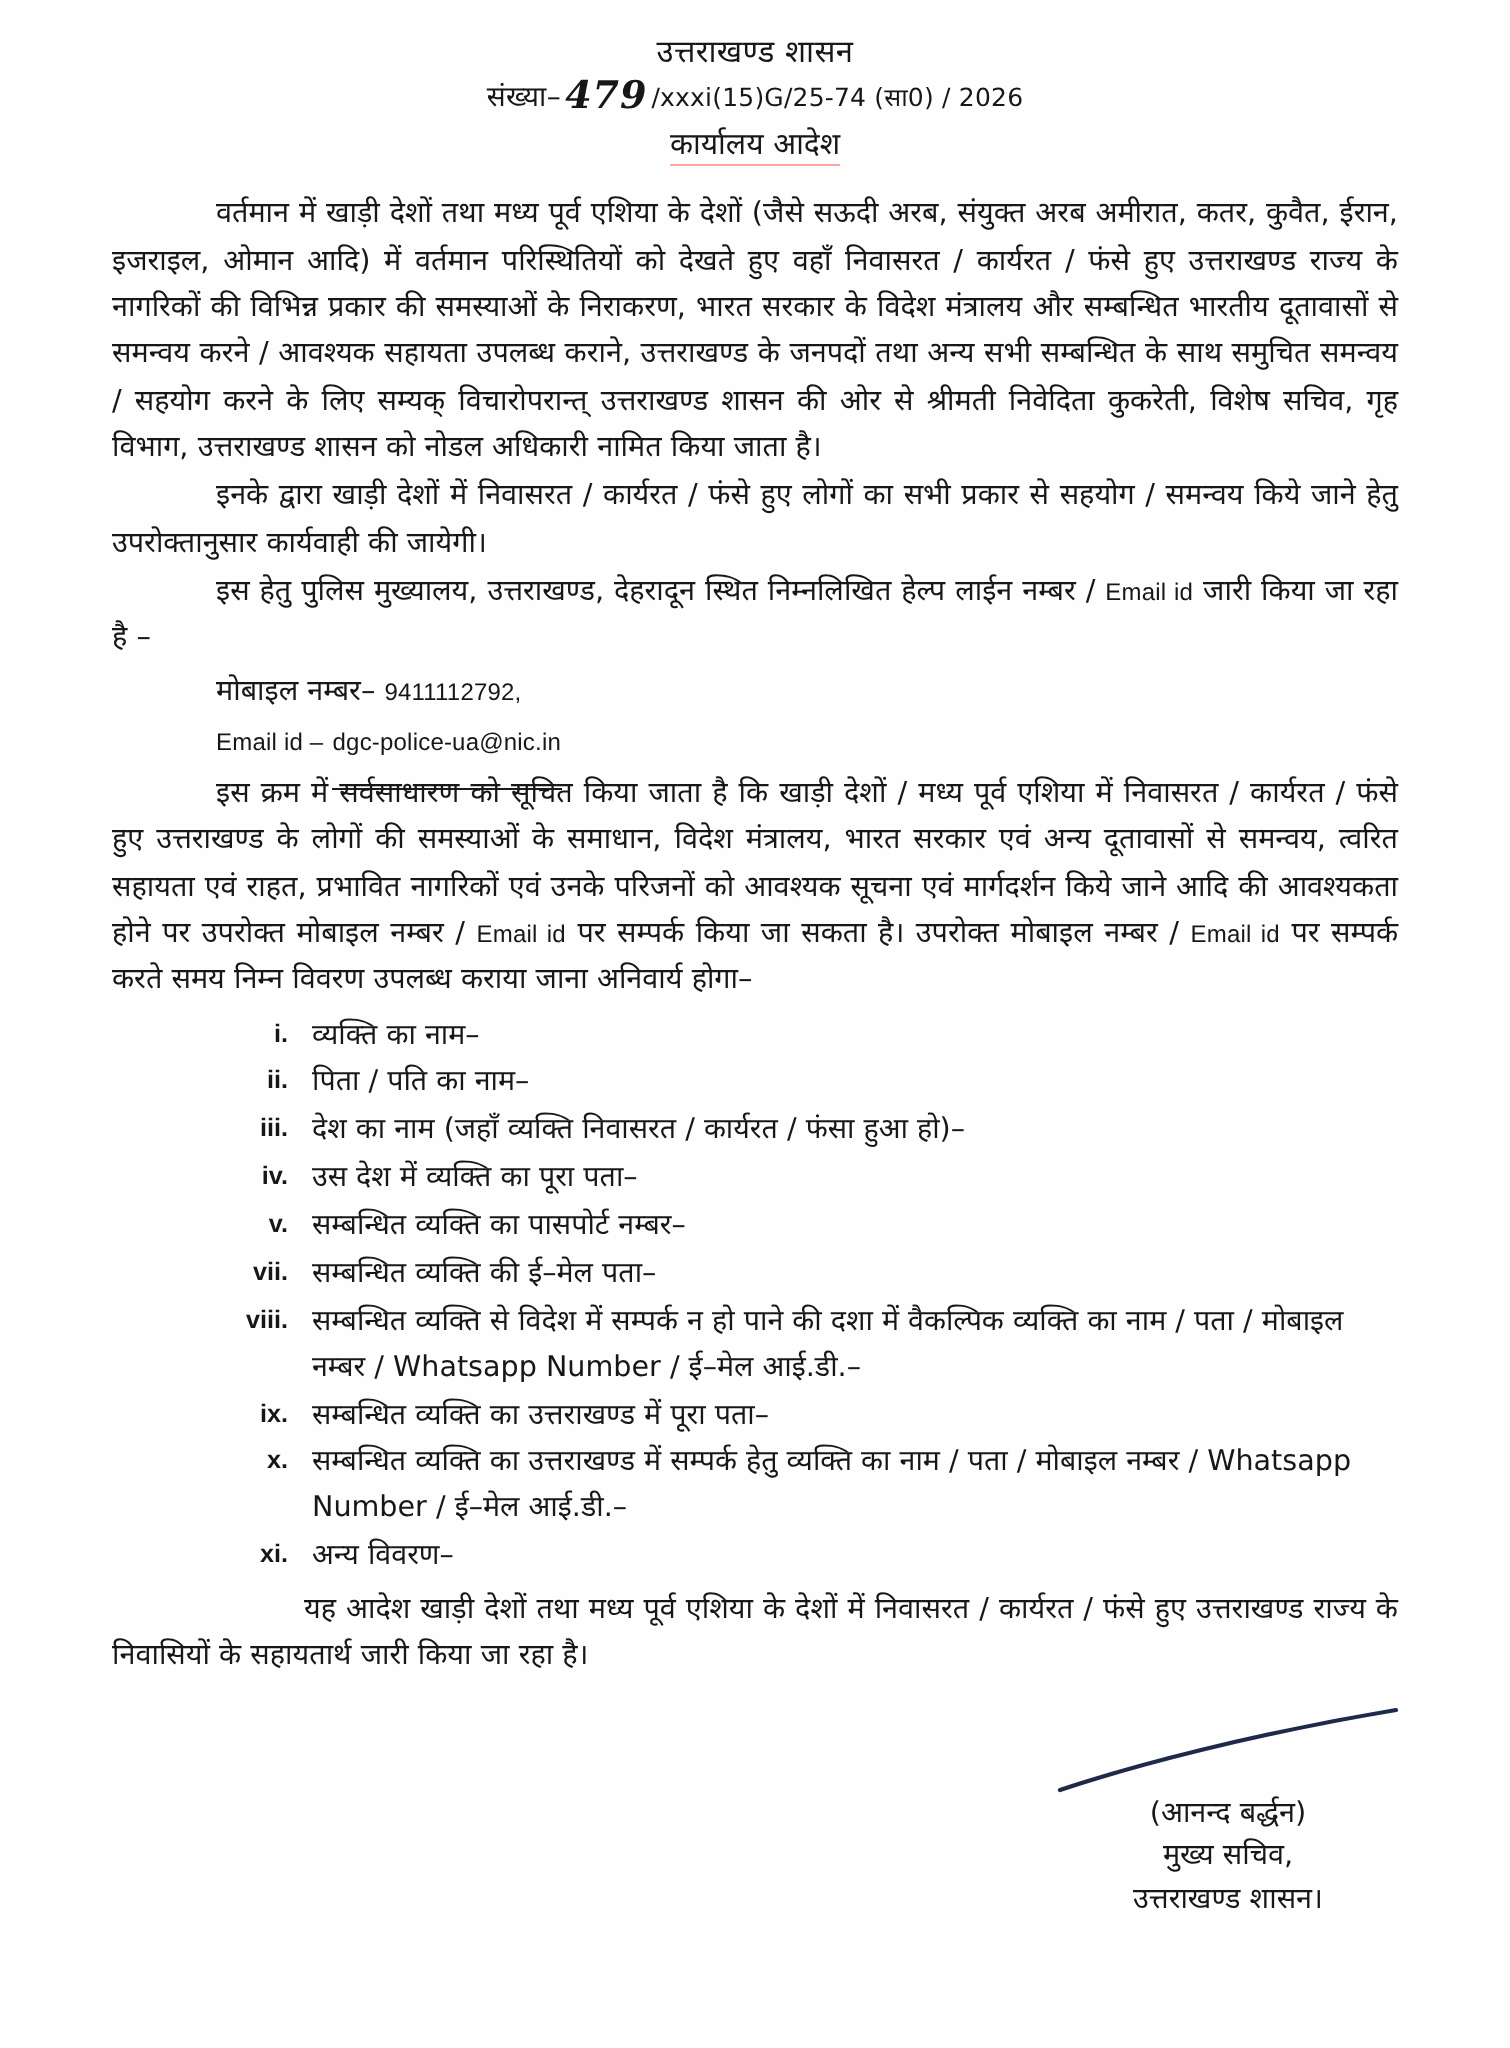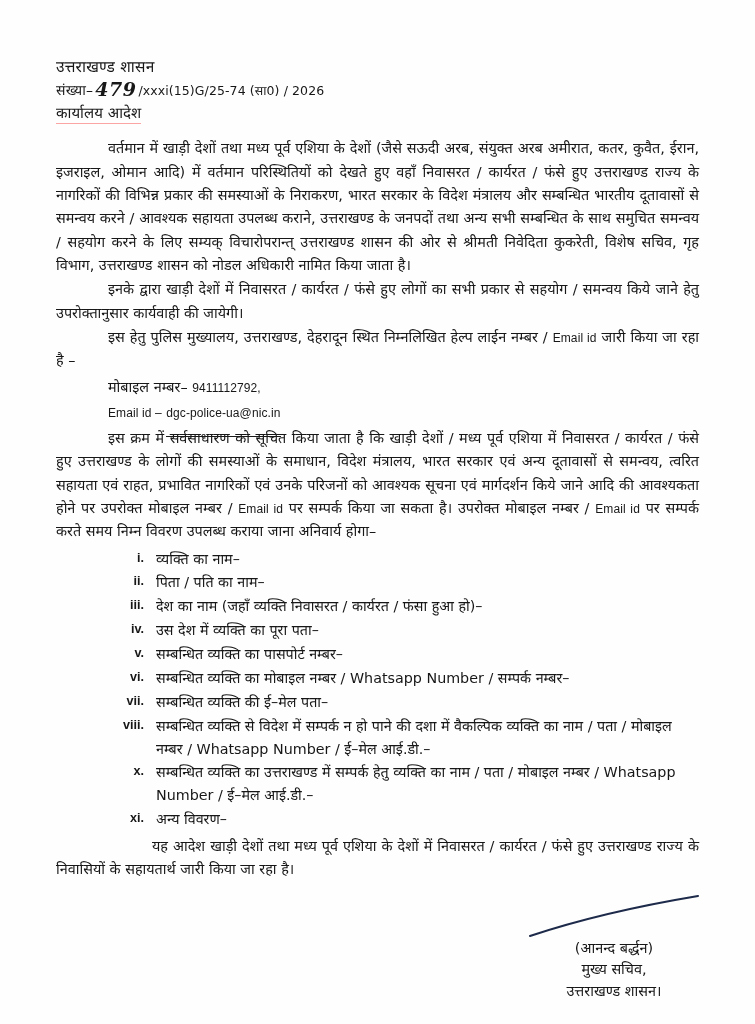--- a/index.html
+++ b/index.html
@@ -18,23 +18,22 @@
   .page {
     position: relative;
     width: 755px;
     height: 1024px;
     background: #fefefe;
     box-sizing: border-box;
     padding: 16px 56px 0 56px;
   }
   
   .doc-header {
-    text-align: left;
+    text-align: center;
     line-height: 1.32;
-    margin-top: 41px;
   }
   .hdr-line {
     font-size: 15.5px;
     letter-spacing: 0.2px;
     white-space: nowrap;
   }
   .hdr-line.l1 { font-size: 15.5px; }
   .hdr-line.l2 { font-size: 15.5px; }
   .hdr-line.l3 { font-size: 14px; }
   .hdr-line.l4 { font-size: 14.5px; }
@@ -165,23 +164,23 @@
     </div>
 
     <p class="para"><span>इस क्रम में सर्वसाधारण को सूचित किया जाता है कि खाड़ी देशों / मध्य पूर्व एशिया में निवासरत / कार्यरत / फंसे हुए उत्तराखण्ड के लोगों की समस्याओं के समाधान, विदेश मंत्रालय, भारत सरकार एवं अन्य दूतावासों से समन्वय, त्वरित सहायता एवं राहत, प्रभावित नागरिकों एवं उनके परिजनों को आवश्यक सूचना एवं मार्गदर्शन किये जाने आदि की आवश्यकता होने पर उपरोक्त मोबाइल नम्बर /</span> <span class="latin">Email id</span> <span>पर सम्पर्क किया जा सकता है। उपरोक्त मोबाइल नम्बर /</span> <span class="latin">Email id</span> <span>पर सम्पर्क करते समय निम्न विवरण उपलब्ध कराया जाना अनिवार्य होगा–</span></p>
 
     <ol class="roman-list">
       <li><span class="marker">i.</span><span>व्यक्ति का नाम–</span></li>
       <li><span class="marker">ii.</span><span>पिता / पति का नाम–</span></li>
       <li><span class="marker">iii.</span><span>देश का नाम (जहाँ व्यक्ति निवासरत / कार्यरत / फंसा हुआ हो)–</span></li>
       <li><span class="marker">iv.</span><span>उस देश में व्यक्ति का पूरा पता–</span></li>
       <li><span class="marker">v.</span><span>सम्बन्धित व्यक्ति का पासपोर्ट नम्बर–</span></li>
-      <li><span class="marker">vi.</span><span>सम्बन्धित व्यक्ति का मोबाइल नम्बर / Whatsapp Number / सम्पर्क नम्बर–</span></li>
       <li><span class="marker">vii.</span><span>सम्बन्धित व्यक्ति की ई–मेल पता–</span></li>
       <li><span class="marker">viii.</span><span>सम्बन्धित व्यक्ति से विदेश में सम्पर्क न हो पाने की दशा में वैकल्पिक व्यक्ति का नाम / पता / मोबाइल नम्बर / Whatsapp Number / ई–मेल आई.डी.–</span></li>
+      <li><span class="marker">ix.</span><span>सम्बन्धित व्यक्ति का उत्तराखण्ड में पूरा पता–</span></li>
       <li><span class="marker">x.</span><span>सम्बन्धित व्यक्ति का उत्तराखण्ड में सम्पर्क हेतु व्यक्ति का नाम / पता / मोबाइल नम्बर / Whatsapp Number / ई–मेल आई.डी.–</span></li>
       <li><span class="marker">xi.</span><span>अन्य विवरण–</span></li>
     </ol>
 
     <p class="closing">यह आदेश खाड़ी देशों तथा मध्य पूर्व एशिया के देशों में निवासरत / कार्यरत / फंसे हुए उत्तराखण्ड राज्य के निवासियों के सहायतार्थ जारी किया जा रहा है।</p>
   </div>
 
   <div class="signature-area">
     <svg class="sig-stroke" viewBox="0 0 180 44">
       <path d="M4 42 C 40 30, 100 14, 172 2" stroke="#1d2a4a" stroke-width="2.1" fill="none" stroke-linecap="round"></path>

